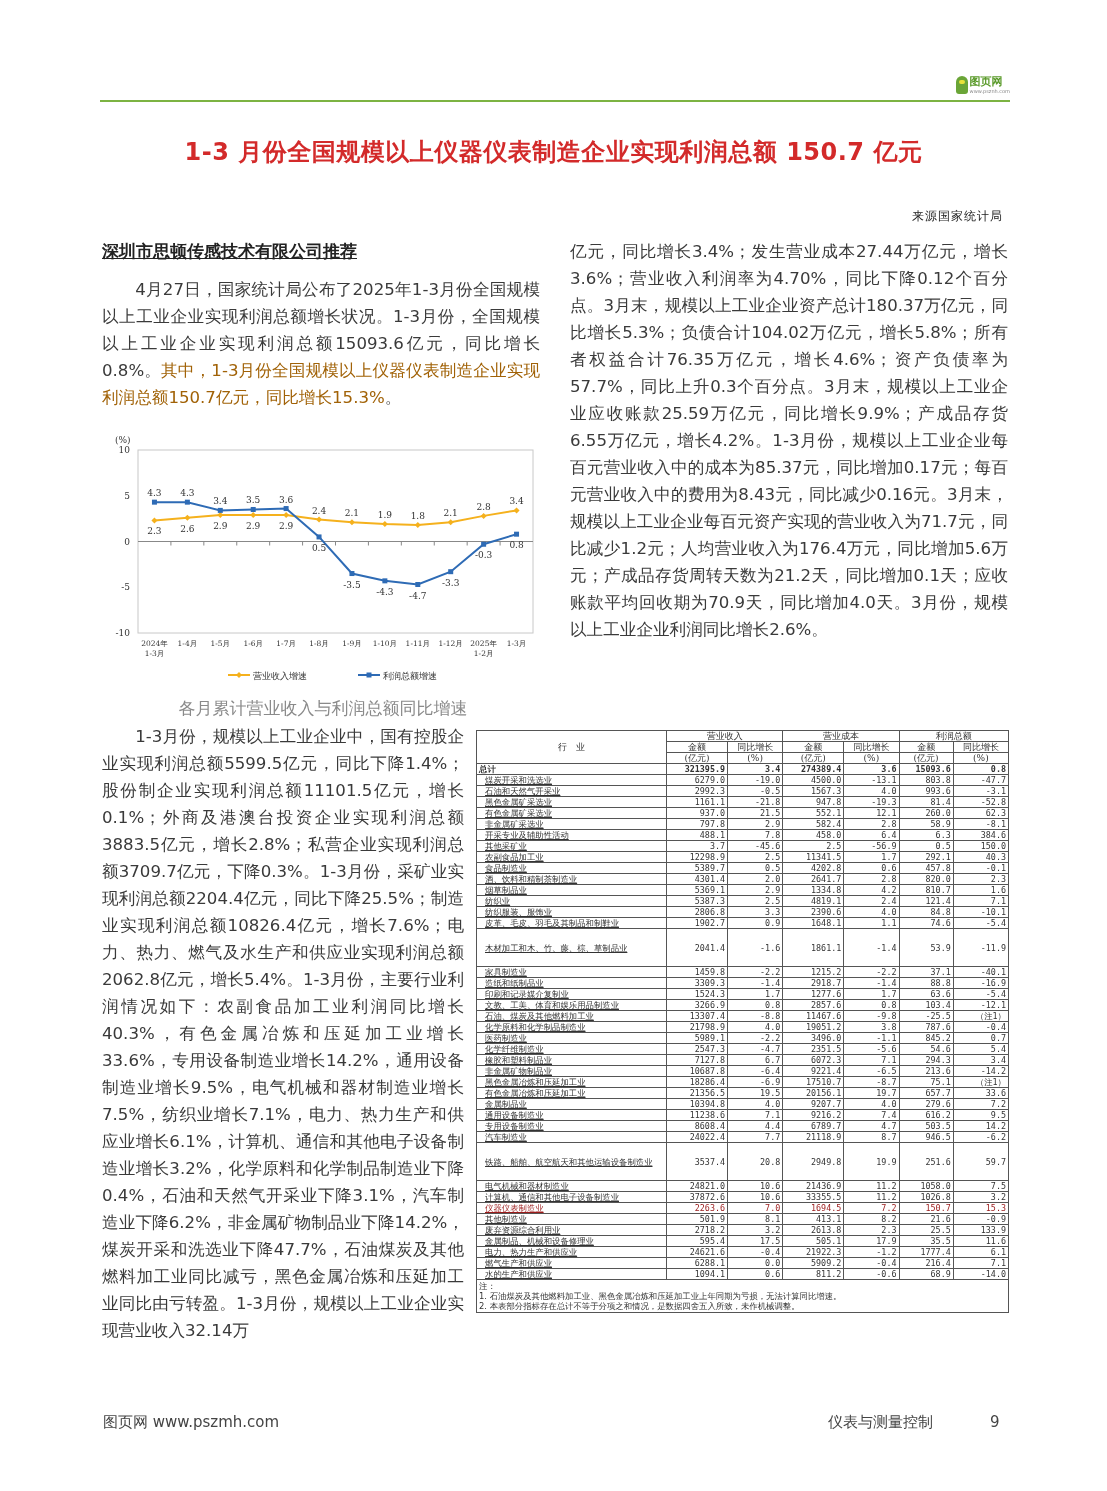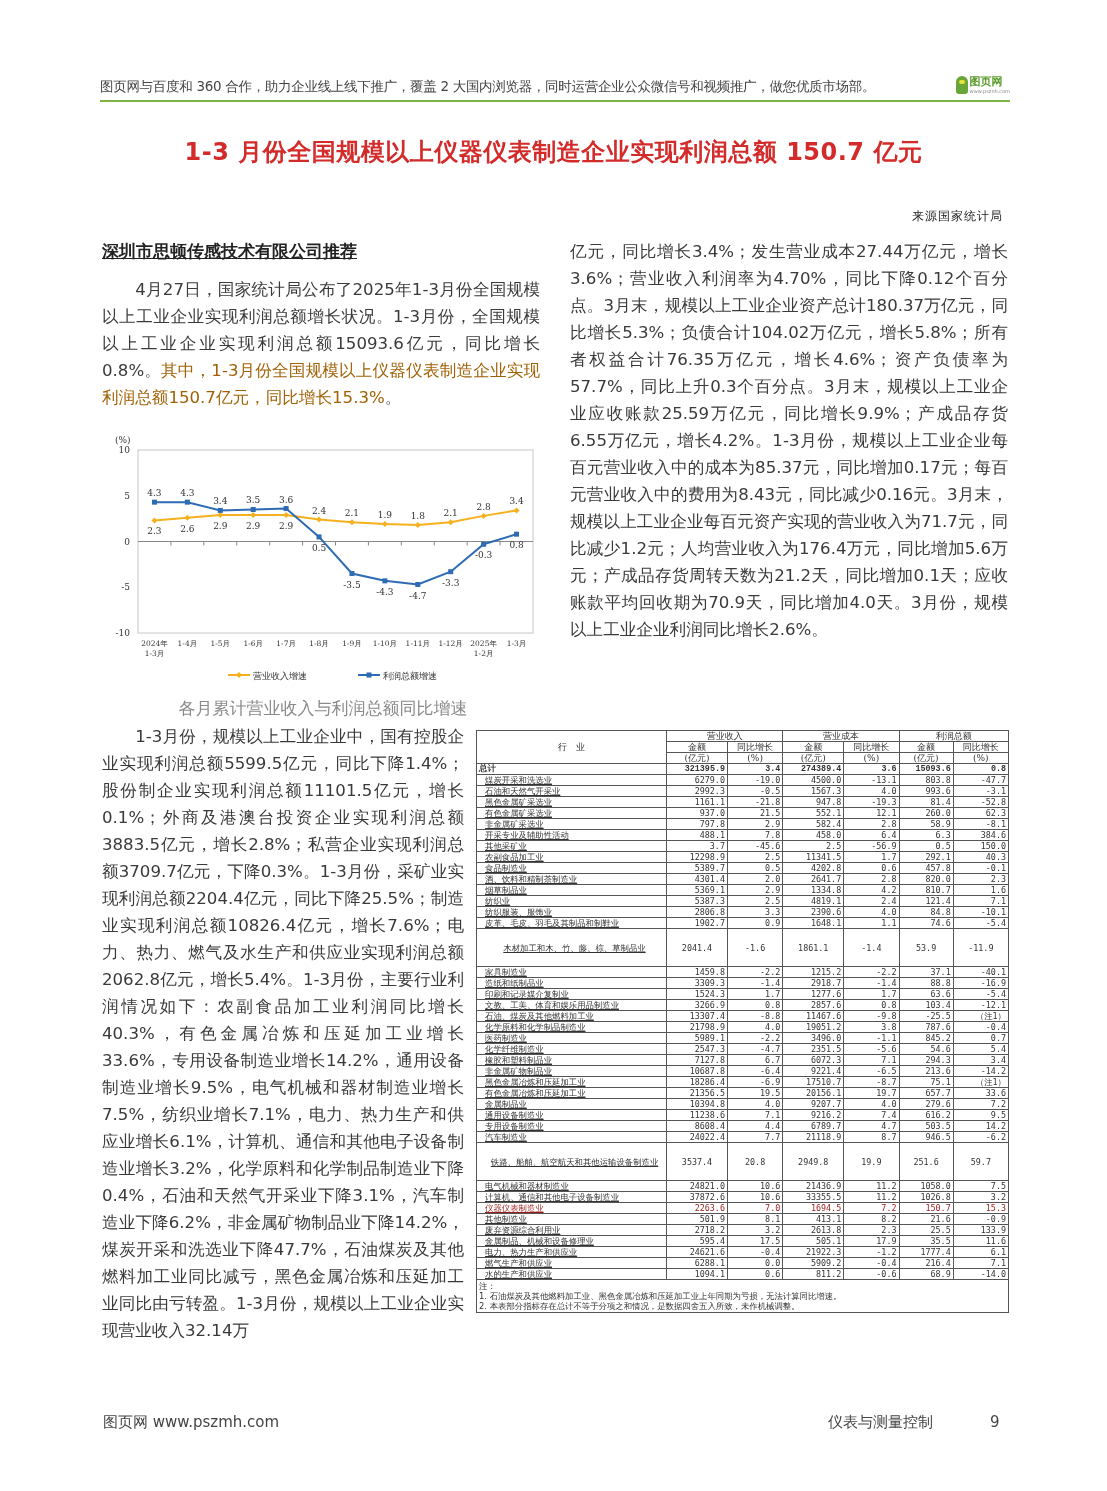--- a/index.html
+++ b/index.html
@@ -29,35 +29,34 @@
   .chart-wrap { position: absolute; left: 103px; top: 430px; width: 435px; height: 260px; }
   .chart-caption { position: absolute; left: 103px; top: 697px; width: 440px; text-align: center; font-size: 17px; color: #8a8a8a; }
 
   .table-wrap { position: absolute; left: 476px; top: 730px; width: 535px; }
   .table-title { text-align: center; font-family: "DejaVu Serif", serif; font-size: 9px; font-weight: bold; color: #222; margin-left: 0; height: 40px; line-height: 30px; }
   table.fin { border-collapse: collapse; width: 533px; font-family: "DejaVu Sans Mono", "Liberation Mono", monospace; font-size: 8.4px; color: #333; }
   table.fin td, table.fin th { border: 1px solid #555; padding: 0 2px; height: 10.7px; line-height: 10px; white-space: nowrap; }
   table.fin th { font-weight: normal; font-family: "DejaVu Serif", serif; font-size: 9px; text-align: center; }
   table.fin td.num { text-align: right; }
   table.fin td.name { text-align: left; padding-left: 8px; font-family: "DejaVu Sans", sans-serif; font-size: 8.4px; white-space: normal; text-decoration: underline; }
-  table.fin tr.total td { font-weight: bold; font-family: Liberation Mono, monospace; }
+  table.fin tr.total td { font-weight: bold; }
   table.fin tr.total td.name { padding-left: 2px; text-decoration: none; }
   table.fin tr.highlight td { color: #9b1b1b; font-weight: normal; }
-  table.fin tr.tall td { height: 38px; text-align: center; }
+  table.fin tr.tall td { height: 38px; }
   table.fin td.notes { text-align: left; font-family: "DejaVu Sans", sans-serif; font-size: 8.4px; line-height: 10px; padding: 1px 2px; white-space: normal; }
 
   .footer-left { position: absolute; left: 103px; top: 1413px; font-size: 15px; color: #444; }
   .footer-right { position: absolute; left: 828px; top: 1413px; font-size: 15px; color: #444; }
   .footer-page { position: absolute; left: 990px; top: 1413px; font-size: 15px; color: #444; }
 </style>
 </head>
 <body>
 
 <div class="topbar">
-  <span class="topbar-text">图页网与百度和 360 合作，助力企业线上线下推广，覆盖 2 大国内浏览器，同时运营企业公众微信号和视频推广，做您优质市场部。</span>
   <div class="topbar-logo">
     <span class="logo-figure"></span>
     <div>
       <div class="logo-text">图页网</div>
       <div class="logo-sub">www.psznh.com</div>
     </div>
   </div>
 </div>
 <div class="topbar-rule"></div>
 

